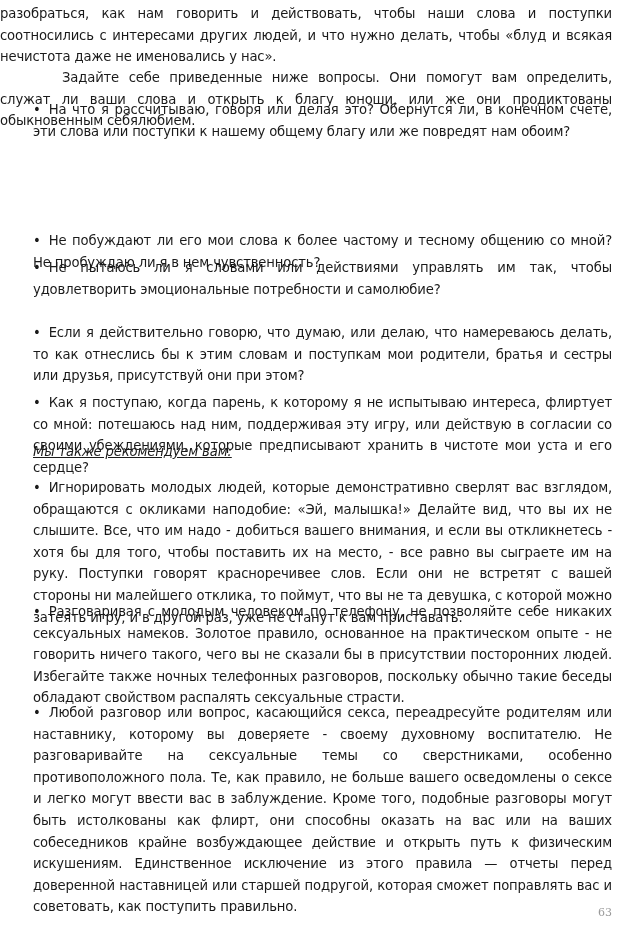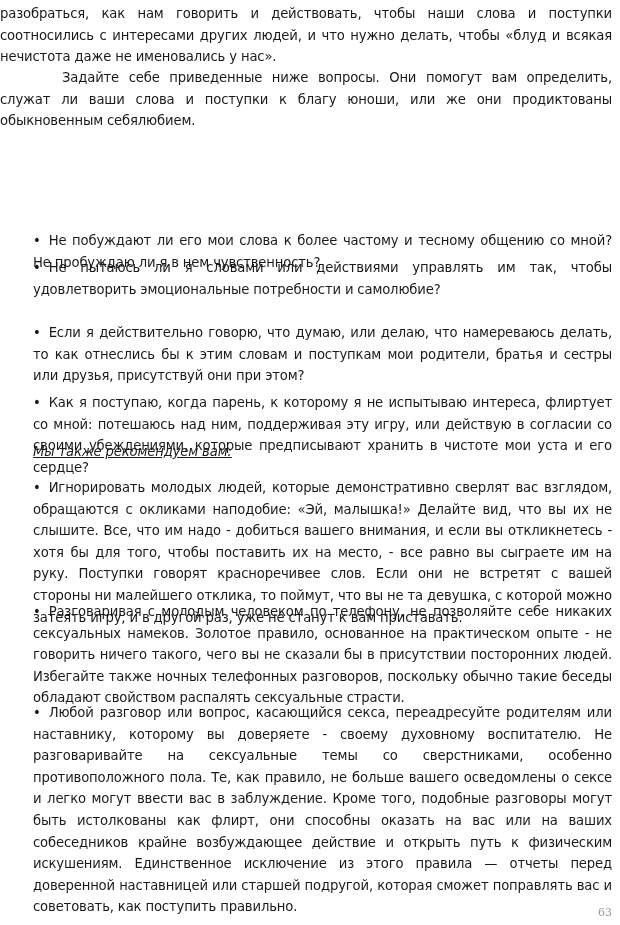--- a/index.html
+++ b/index.html
@@ -53,22 +53,23 @@
       font-family: "DejaVu Serif", serif;
     }
   </style>
 </head>
 <body>
 
 <div class="page">
 
   <p class="para top" style="top:3px;">разобраться, как нам говорить и действовать, чтобы наши слова и поступки соотносились с интересами других людей, и что нужно делать, чтобы «блуд и всякая нечистота даже не именовались у нас».</p>
 
-  <p class="para top indent" style="top:67px;">Задайте себе приведенные ниже вопросы. Они помогут вам определить, служат ли ваши слова и поступки к благу юноши, или же они продиктованы обыкновенным себялюбием.</p>
+  <p class="para top indent" style="top:67px;">Задайте себе приведенные ниже вопросы. Они помогут вам определить, служат ли ваши слова и открыть к благу юноши, или же они продиктованы обыкновенным себялюбием.</p>
 
+  <p class="para bul" style="top:99px;"><span class="bullet-mark">•</span><span>На что я рассчитываю, говоря или делая это? Обернутся ли, в конечном счете, эти слова или поступки к нашему общему благу или же повредят нам обоим?</span></p>
 
 
   <p class="para bul" style="top:230px;"><span class="bullet-mark">•</span><span>Не побуждают ли его мои слова к более частому и тесному общению со мной? Не пробуждаю ли я в нем чувственность?</span></p>
 
   <p class="para bul" style="top:322px;"><span class="bullet-mark">•</span><span>Если я действительно говорю, что думаю, или делаю, что намереваюсь делать, то как отнеслись бы к этим словам и поступкам мои родители, братья и сестры или друзья, присутствуй они при этом?</span></p>
 
   <p class="para bul" style="top:257px;"><span class="bullet-mark">•</span><span>Не пытаюсь ли я словами или действиями управлять им так, чтобы удовлетворить эмоциональные потребности и самолюбие?</span></p>
 
   <p class="para bul" style="top:376px;margin-top:16px;"><span class="bullet-mark">•</span><span>Как я поступаю, когда парень, к которому я не испытываю интереса, флиртует со мной: потешаюсь над ним, поддерживая эту игру, или действую в согласии со своими убеждениями, которые предписывают хранить в чистоте мои уста и его сердце?</span></p>
 

